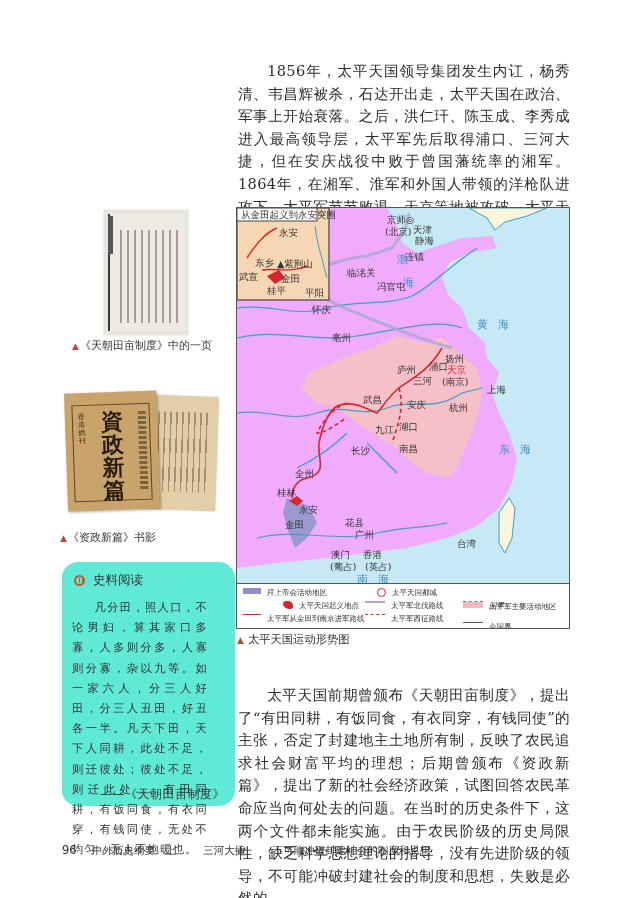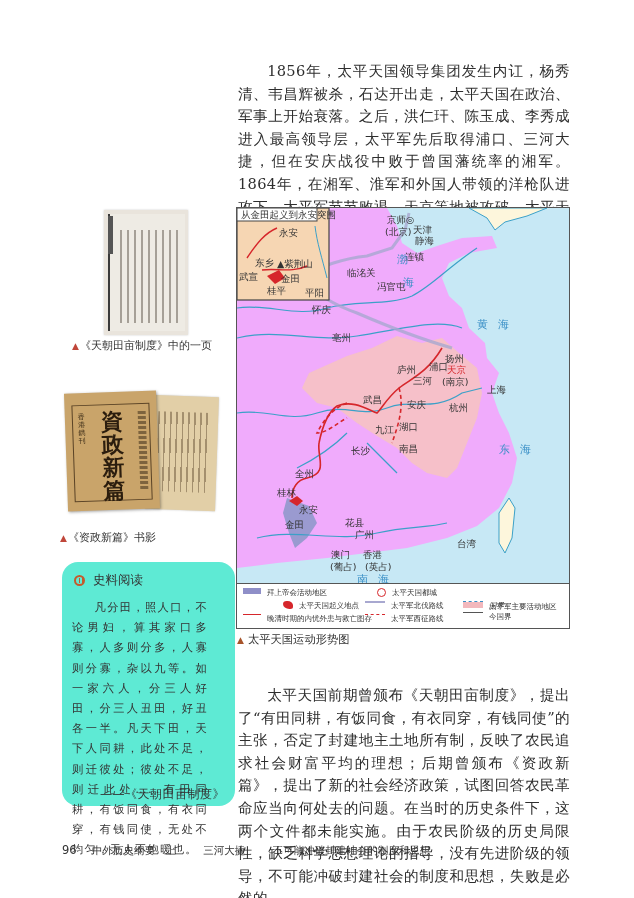--- a/index.html
+++ b/index.html
@@ -205,21 +205,21 @@
     <div class="lg" style="left:6px;top:4px;">
       <span class="sw" style="width:18px;height:6px;background:#8f8fc8;"></span>
       <span>拜上帝会活动地区</span>
     </div>
     <div class="lg" style="left:10px;top:17px;margin-left:36px;">
       <span class="sw" style="width:10px;height:8px;background:#d6262b;border-radius:40% 60% 30% 70%;"></span>
       <span>太平天国起义地点</span>
     </div>
     <div class="lg" style="left:6px;top:30px;">
       <span class="sw" style="width:18px;height:0;border-top:1.5px solid #d6262b;"></span>
-      <span>晚清时期的内忧外患与救亡图存</span>
+      <span>太平军从金田到南京进军路线</span>
     </div>
     <div class="lg" style="left:140px;top:4px;">
       <span class="sw" style="width:7px;height:7px;border:1.5px solid #d6262b;border-radius:50%;"></span>
       <span>太平天国都城</span>
     </div>
     <div class="lg" style="left:128px;top:17px;">
       <span class="sw" style="width:20px;height:0;border-top:2px solid #a8a8d0;"></span>
       <span>太平军北伐路线</span>
     </div>
     <div class="lg" style="left:128px;top:30px;">
@@ -227,21 +227,21 @@
       <span>太平军西征路线</span>
     </div>
     <div class="lg" style="left:226px;top:18px;">
       <span class="sw" style="width:20px;height:6px;background:#f2b8bd;"></span>
       <span>太平军主要活动地区</span>
     </div>
     <div class="lg" style="left:226px;top:17px;font-style:italic;">
       <span class="sw" style="width:20px;height:0;border-top:1px dashed #3a8fc6;"></span>
       <span>国界</span>
     </div>
-    <div class="lg" style="left:226px;top:28px;">
+    <div class="lg" style="left:226px;top:38px;">
       <span class="sw" style="width:20px;height:0;border-top:1px solid #555;"></span>
       <span>今国界</span>
     </div>
   </div>
 </div>
 
 <div id="map-caption">
   <span class="tri">▲</span><span>太平天国运动形势图</span>
 </div>
 

